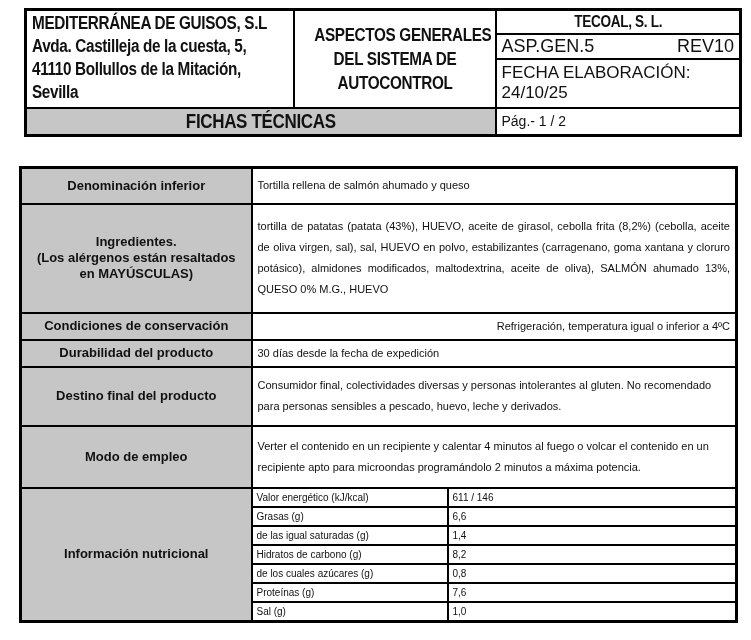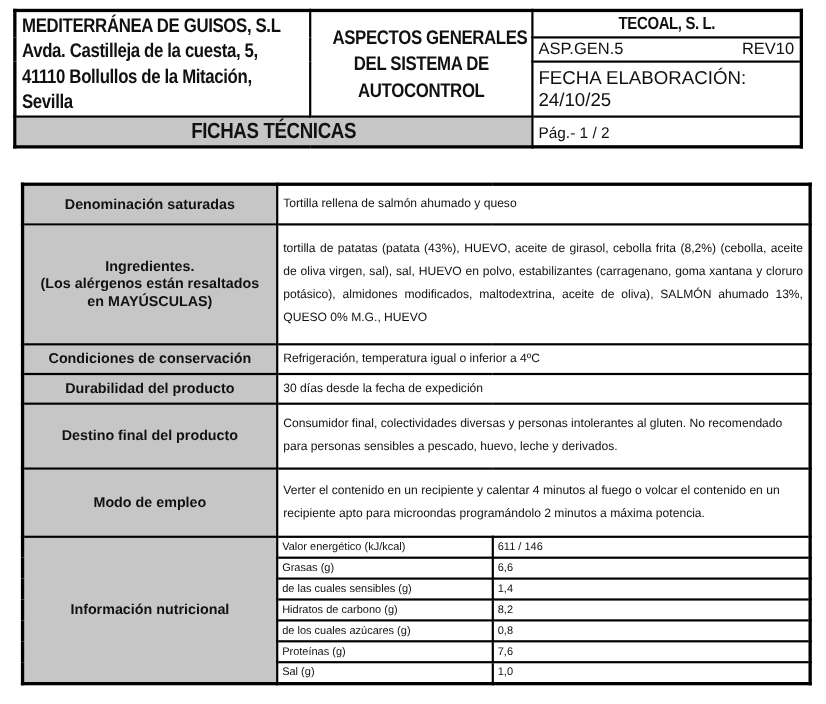--- a/index.html
+++ b/index.html
@@ -16,21 +16,21 @@
     font-family: "Liberation Sans", sans-serif;
     color: var(--ink);
     overflow: hidden;
   }
 
   table { border-collapse: collapse; table-layout: fixed; }
   td { border: 2px solid var(--line); vertical-align: middle; overflow: hidden; }
 
   
   .hdr {
-    position: absolute; left: 12px; top: 8px;
+    position: absolute; left: 24px; top: 8px;
     width: 715px;
     border: 3px solid var(--line);
   }
   .hdr td { padding: 1px 5px; }
 
   .cond {
     font-weight: bold;
     letter-spacing: -0.4px;
     white-space: nowrap;
     transform: scaleX(0.85);
@@ -41,21 +41,21 @@
   .c-company { vertical-align: top; padding: 3px 6px; }
   .c-company .cond { font-size: 18px; line-height: 23px; }
 
   .c-title { text-align: center; }
   .c-title .cond { font-size: 18px; line-height: 24px; }
 
   .c-tecoal { height: 24px; text-align: center; }
   .c-tecoal .cond { font-size: 16px; }
 
   .c-asp {
-    height: 18px; font-size: 15px;
+    height: 18px; font-size: 18px;
   }
   .c-asp .row { display: flex; justify-content: space-between; align-items: center; }
 
   .c-fecha { height: 49px; font-size: 17px; }
 
   .c-fichas { height: 20px; background: var(--fill-gray); text-align: center; }
   .c-fichas .cond { font-size: 20px; }
 
   .c-pag { font-size: 14px; }
 
@@ -77,21 +77,21 @@
     font-size: 11px;
     line-height: 21px;
     padding: 2px 5px;
     vertical-align: middle;
   }
   .val.big { font-size: 16.5px; }
   .val.just { text-align: justify; line-height: 22px; vertical-align: top; padding-top: 3px; }
 
   .r-denom  td { height: 36px; }
   .r-ingr   td { height: 109px; }
-  .r-cond   td { height: 17px; }
+  .r-cond   td { height: 17px; text-align: right; }
   .r-dur    td { height: 17px; margin-top: 20px; }
   .r-dest   td { height: 59px; }
   .r-modo   td { height: 62px; }
   .r-nut    td { height: 15px; }
 
   .nname, .nval {
     font-size: 10px;
     padding: 0 4px;
     white-space: nowrap;
     line-height: 17px;
@@ -149,21 +149,21 @@
 
   <table class="main">
     <colgroup>
         <col style="width:231px">
         <col style="width:196px">
         <col style="width:289px">
       </colgroup>
 
     <tbody>
         <tr class="r-denom">
-      <td class="lbl">Denominación saturadas</td>
+      <td class="lbl">Denominación inferior</td>
       <td class="val big" colspan="2">Tortilla rellena de salmón ahumado y queso</td>
     </tr>
 
     <tr class="r-ingr">
       <td class="lbl">
         <div>Ingredientes.</div>
         <div>(Los alérgenos están resaltados</div>
         <div>en MAYÚSCULAS)</div>
       </td>
       <td class="val just" colspan="2">tortilla de patatas (patata (43%), HUEVO, aceite de girasol, cebolla frita (8,2%) (cebolla, aceite de oliva virgen, sal), sal, HUEVO en polvo, estabilizantes (carragenano, goma xantana y cloruro potásico), almidones modificados, maltodextrina, aceite de oliva), SALMÓN ahumado 13%, QUESO 0% M.G., HUEVO</td>
@@ -192,21 +192,21 @@
     <tr class="r-nut">
       <td class="lbl" rowspan="7">Información nutricional</td>
       <td class="nname">Valor energético (kJ/kcal)</td>
       <td class="nval">611 / 146</td>
     </tr>
     <tr class="r-nut">
       <td class="nname">Grasas (g)</td>
       <td class="nval">6,6</td>
     </tr>
     <tr class="r-nut">
-      <td class="nname">de las cuales sensibles (g)</td>
+      <td class="nname">de las igual saturadas (g)</td>
       <td class="nval">1,4</td>
     </tr>
     <tr class="r-nut">
       <td class="nname">Hidratos de carbono (g)</td>
       <td class="nval">8,2</td>
     </tr>
     <tr class="r-nut">
       <td class="nname">de los cuales azúcares (g)</td>
       <td class="nval">0,8</td>
     </tr>

